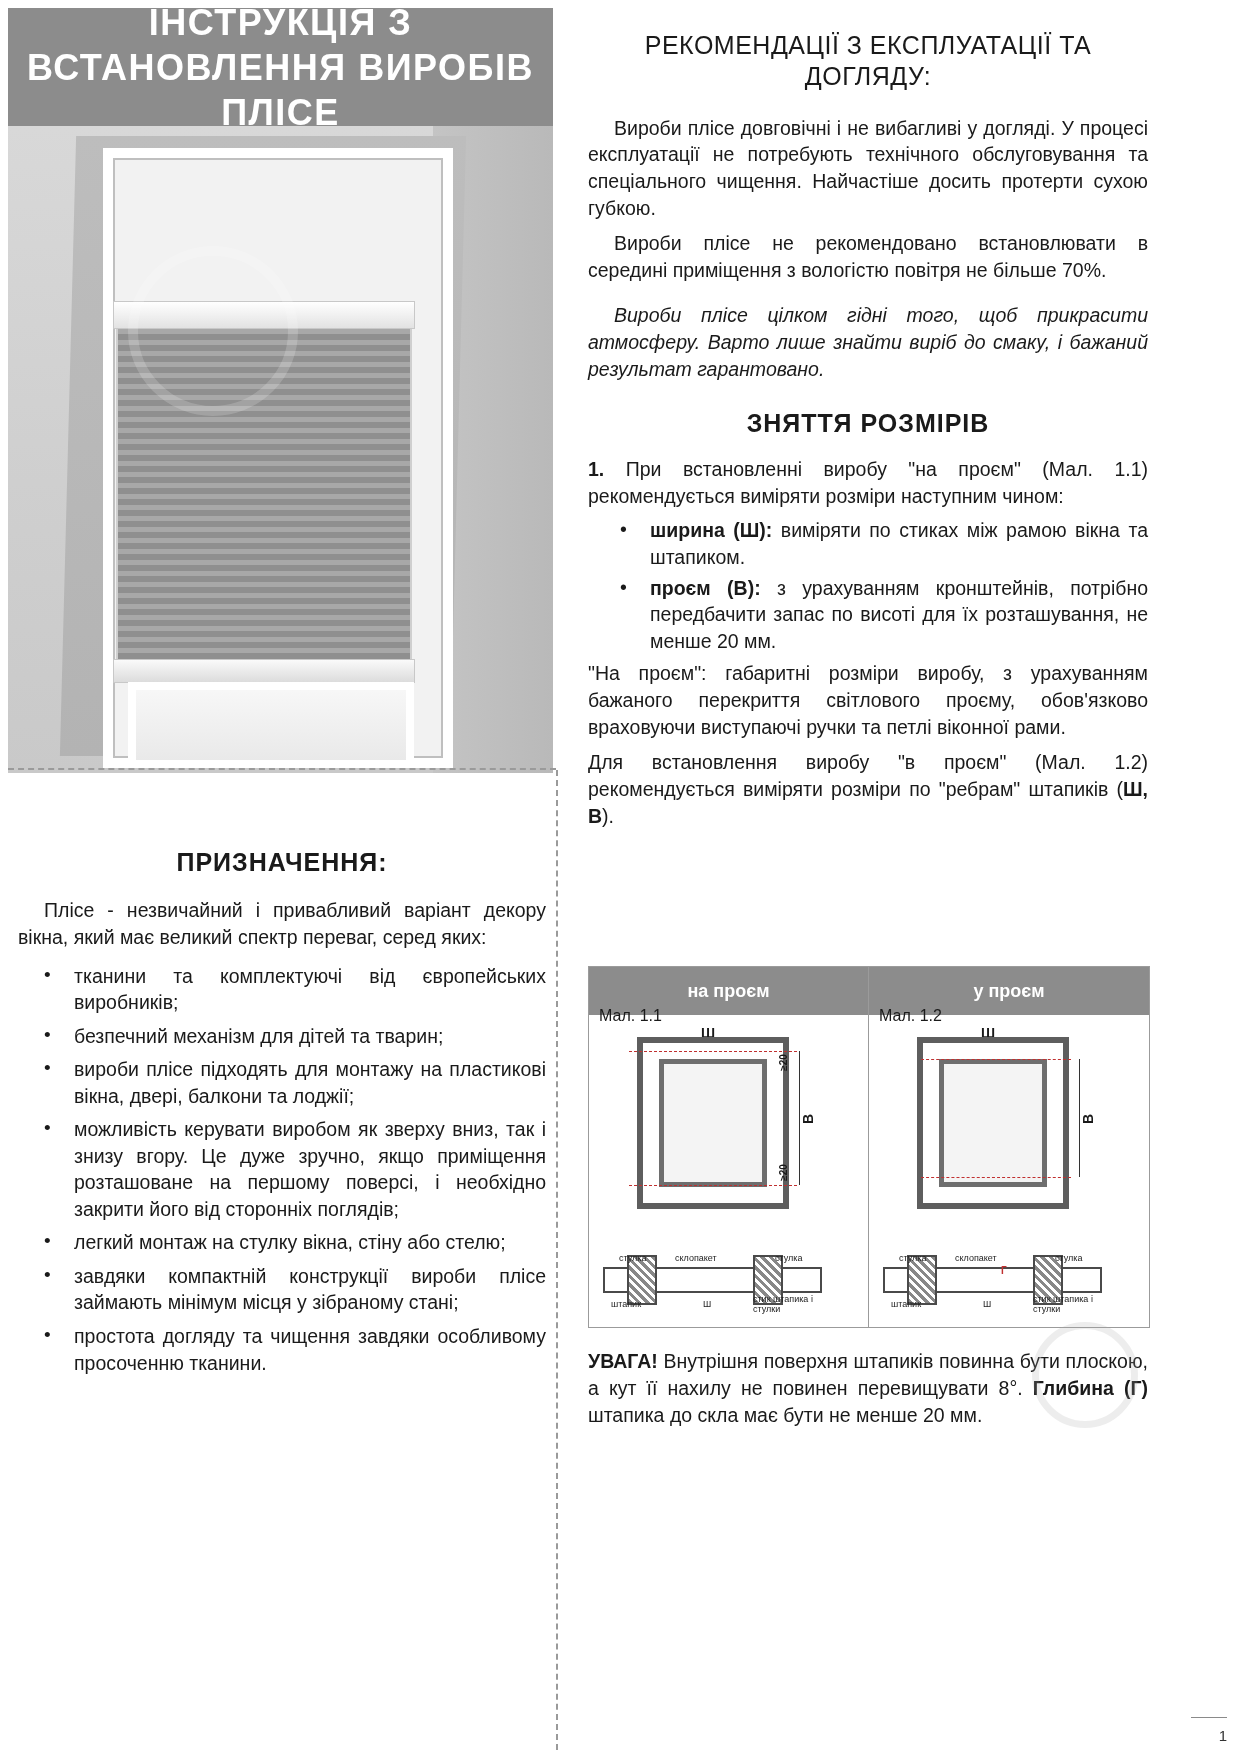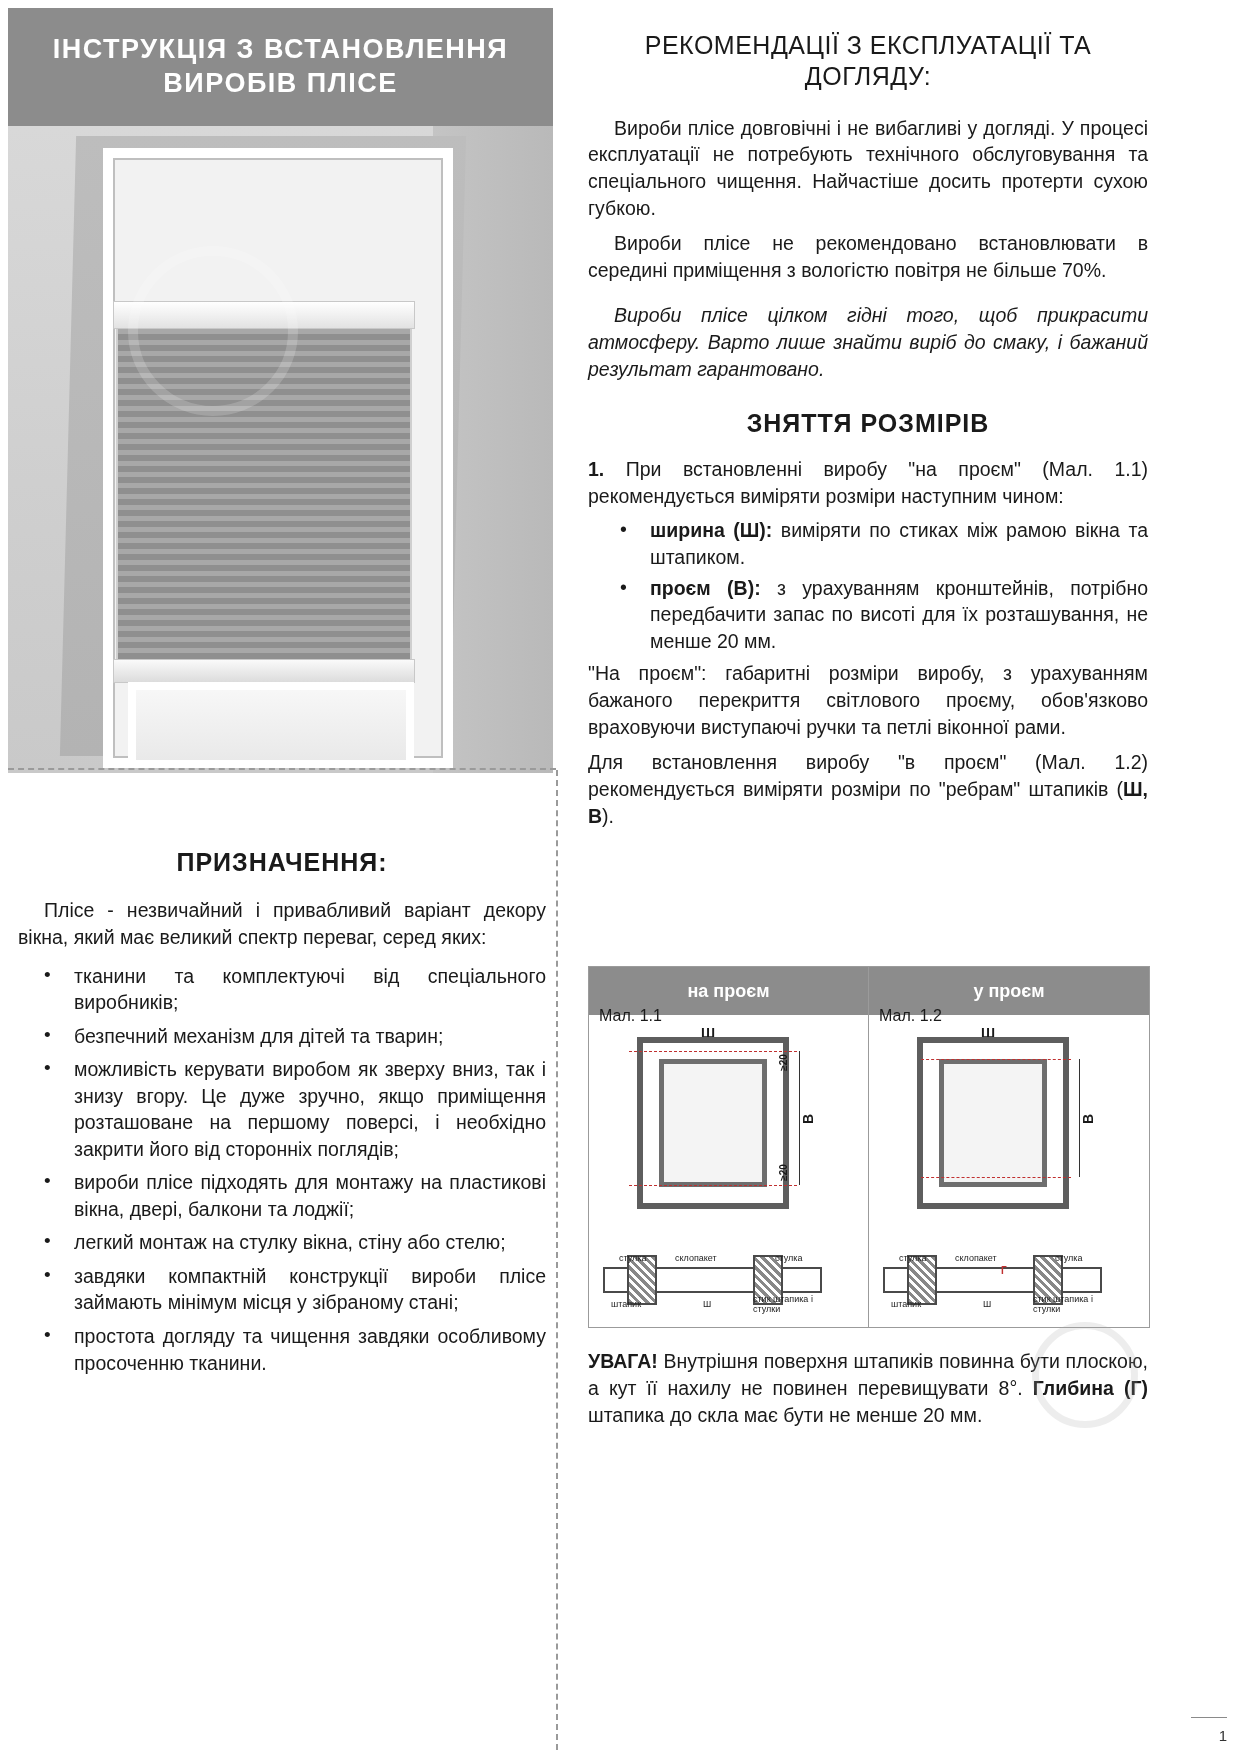--- a/index.html
+++ b/index.html
@@ -39,21 +39,21 @@
     width: 545px;
     height: 118px;
     background: #8c8c8c;
     color: #ffffff;
     display: flex;
     align-items: center;
     justify-content: center;
     text-align: center;
   }
   .title-band .t {
-    font-size: 27px;
+    font-size: 36px;
     font-weight: bold;
     letter-spacing: 1.5px;
     line-height: 1.25;
     padding: 0 18px;
   }
 
   
   .photo {
     position: absolute;
     left: 0;
@@ -404,24 +404,24 @@
       <div class="pleats"></div>
       <div class="bottomrail"></div>
       <div class="glass"></div>
       <div class="watermark"></div>
     </div>
 
     <div class="left-body">
       <h2 class="sec-head">ПРИЗНАЧЕННЯ:</h2>
       <p class="para indent" style="margin-top:20px">Плісе - незвичайний і привабливий варіант декору вікна, який має великий спектр переваг, серед яких:</p>
       <ul class="bullets">
-        <li>тканини та комплектуючі від спеціального виробників;</li>
+        <li>тканини та комплектуючі від європейських виробників;</li>
         <li>безпечний механізм для дітей та тварин;</li>
+        <li>вироби плісе підходять для монтажу на пластикові вікна, двері, балкони та лоджії;</li>
         <li>можливість керувати виробом як зверху вниз, так і знизу вгору. Це дуже зручно, якщо приміщення розташоване на першому поверсі, і необхідно закрити його від сторонніх поглядів;</li>
-        <li>вироби плісе підходять для монтажу на пластикові вікна, двері, балкони та лоджії;</li>
         <li>легкий монтаж на стулку вікна, стіну або стелю;</li>
         <li>завдяки компактній конструкції вироби плісе займають мінімум місця у зібраному стані;</li>
         <li>простота догляду та чищення завдяки особливому просоченню тканини.</li>
       </ul>
     </div>
   </div>
 
   <div class="hsep"></div>
   <div class="vsep"></div>
 

